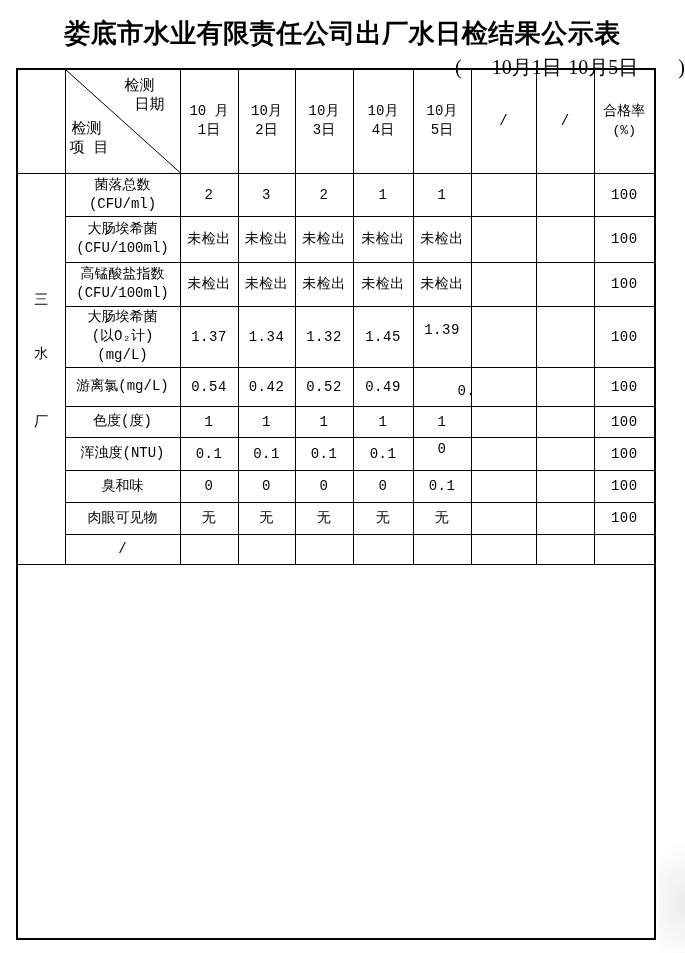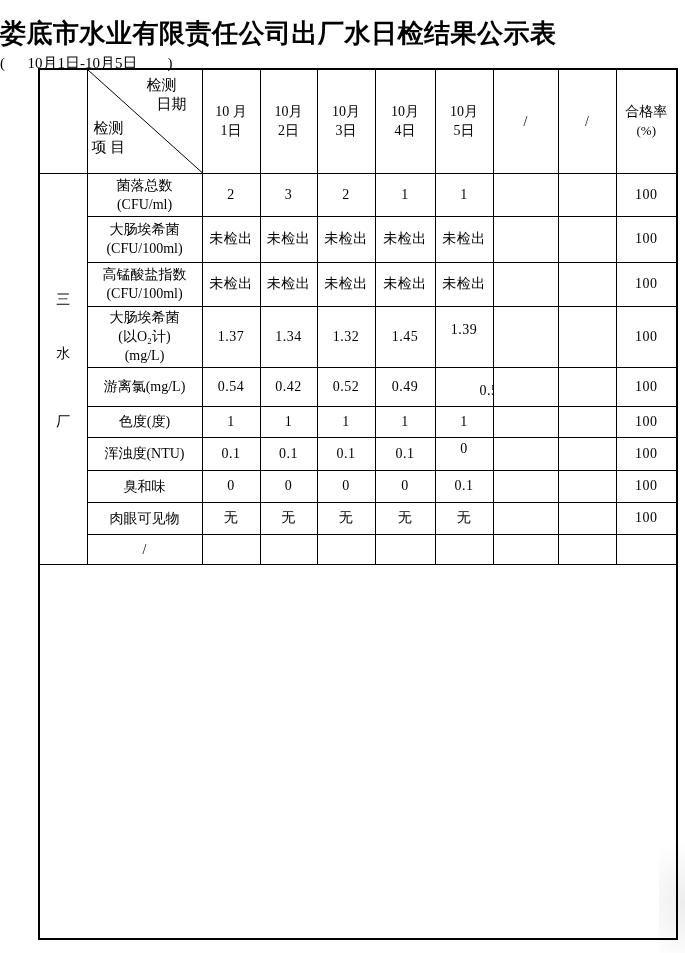--- a/index.html
+++ b/index.html
@@ -1,24 +1,24 @@
 <!DOCTYPE html>
 <html><head>
 <meta charset="utf-8">
 <style>
   * { margin:0; padding:0; box-sizing:border-box; }
   html,body { width:685px; height:953px; background:#ffffff; overflow:hidden;
               font-family:"Liberation Serif","DejaVu Serif",serif; color:#000; }
-  .title { margin-top:16px; text-align:left; font-size:26px; font-weight:700;
+  .title { margin-top:16px; text-align:center; font-size:26px; font-weight:700;
            font-family:"DejaVu Sans","Liberation Sans",sans-serif; letter-spacing:0.5px; }
-  .subtitle { margin-top:3px; text-align:left; font-size:15px; white-space:pre; }
-
-  table.main { position:absolute; left:38px; top:68px; width:638px;
+  .subtitle { margin-top:3px; text-align:right; font-size:20px; white-space:pre; }
+
+  table.main { position:absolute; left:16px; top:68px; width:638px;
                border-collapse:collapse; table-layout:fixed;
-               border:2px solid #000; }
+               border:2px solid #000;font-family:Liberation Mono, monospace; }
   table.main td { border:1px solid #000; text-align:center; vertical-align:middle;
                   font-size:14px; overflow:hidden; }
 
   
   td.dh { font-size:15px; line-height:19px; }
   td.dh .pct { font-size:13px; }
   td.diag { position:relative; }
   td.diag svg { position:absolute; left:0; top:0; width:100%; height:100%; display:block; }
   .dl { position:absolute; font-size:15px; white-space:pre; }
   .dl-t1 { top:6px;  left:59px; }

